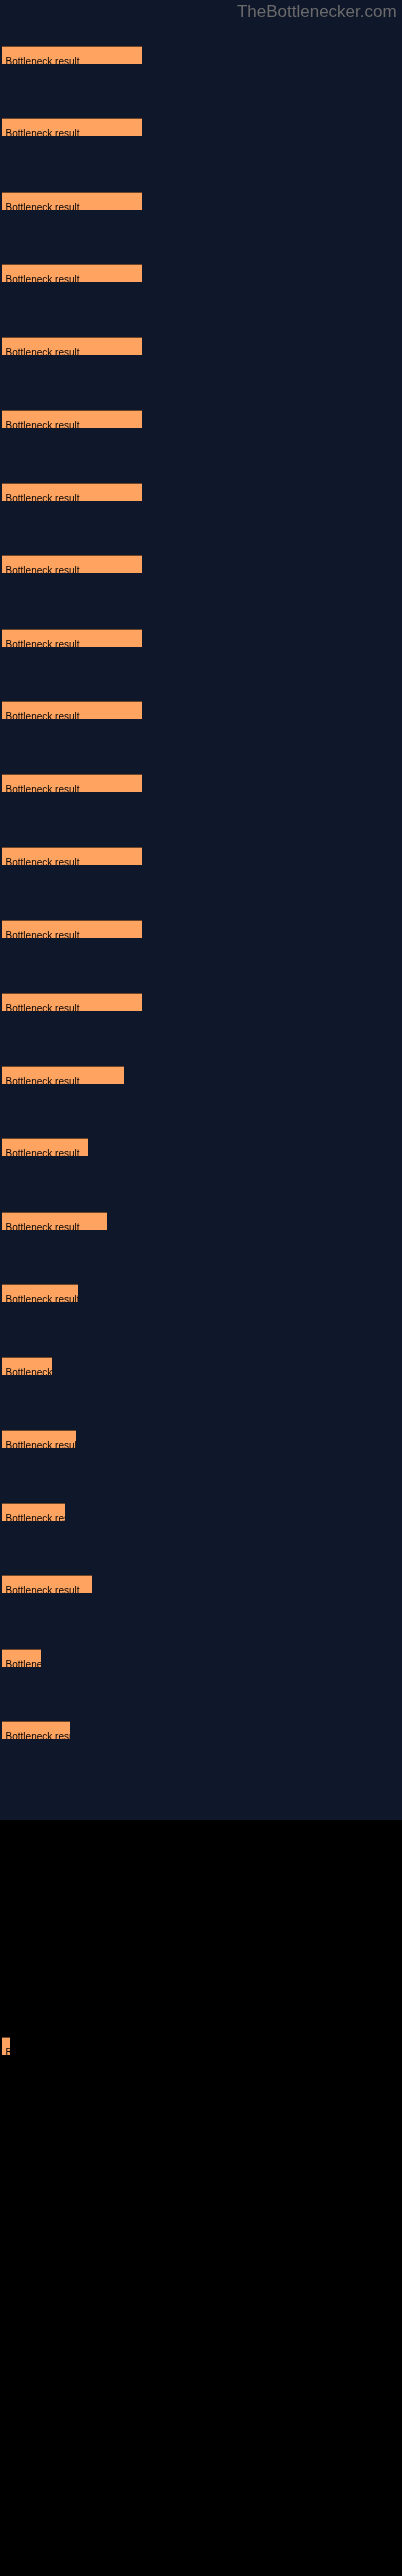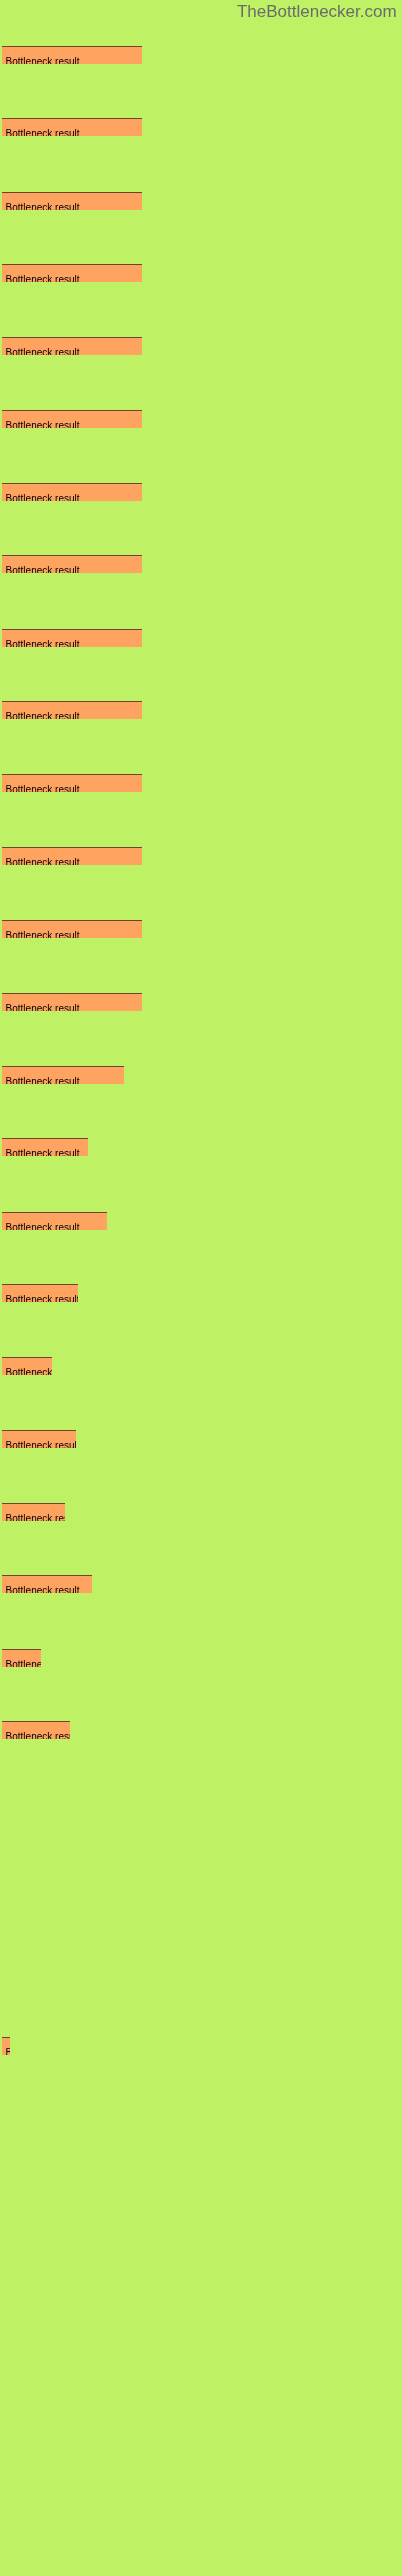--- a/index.html
+++ b/index.html
@@ -14,22 +14,22 @@
     overflow: hidden;
     font-family: "Liberation Sans", sans-serif;
     -webkit-font-smoothing: antialiased;
   }
 
   #chart {
     position: absolute;
     left: 0;
     top: 0;
     width: 403px;
-    height: 2576px;
-    background: #bef264;
+    height: 1820px;
+    background: #0f172a;
   }
 
   .site-title {
     position: absolute;
     right: 6.4px;
     top: 1.6px;
     color: #6b6b6b;
     font-size: 17px;
     line-height: 19.3px;
     letter-spacing: 0px;

